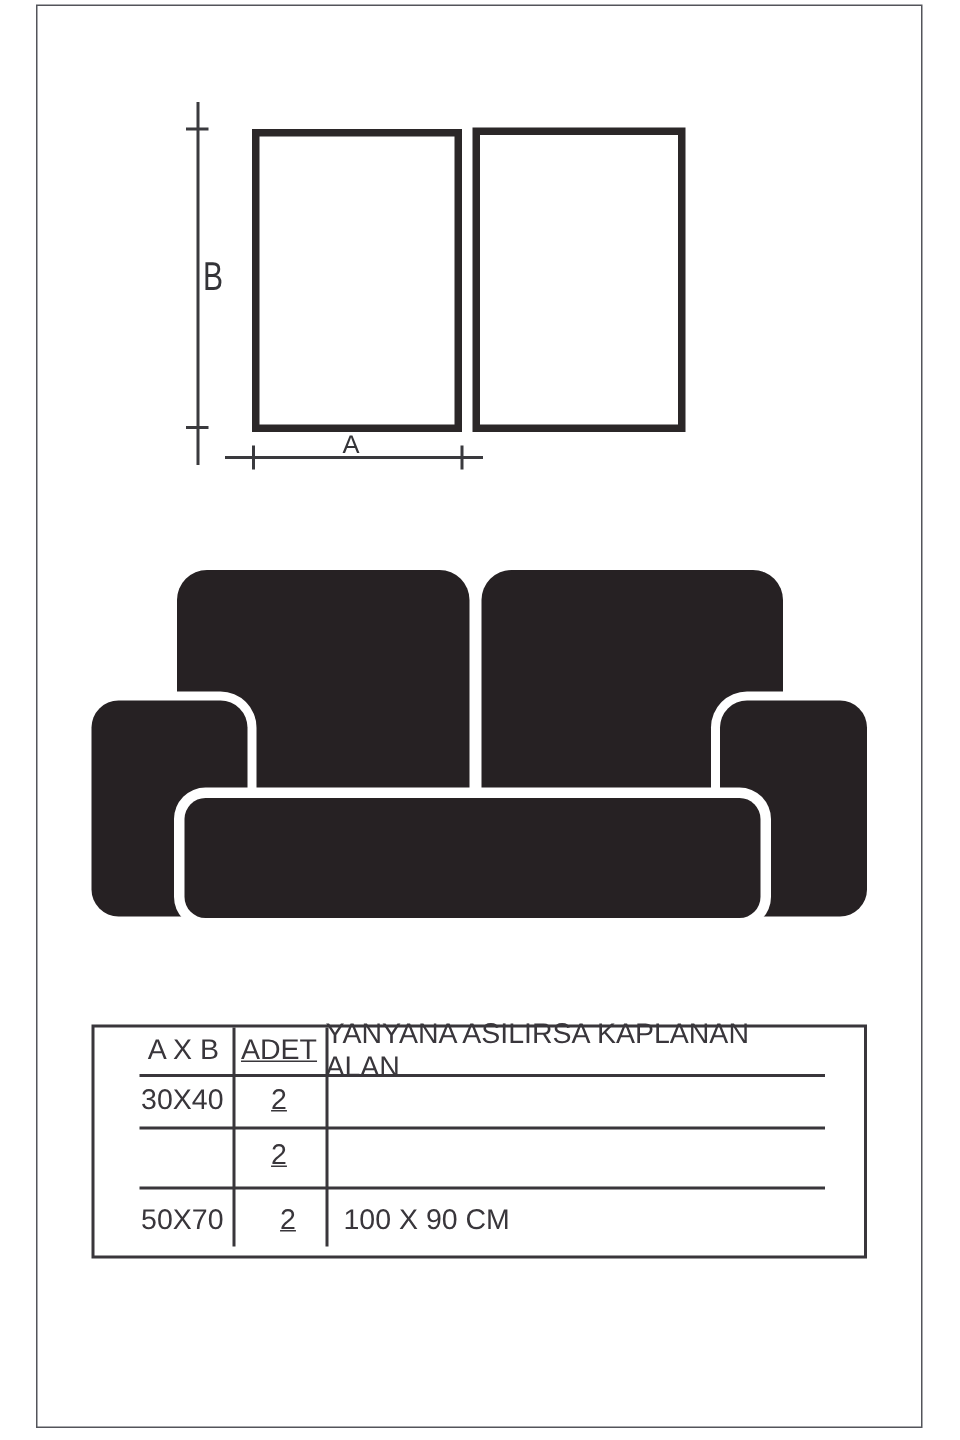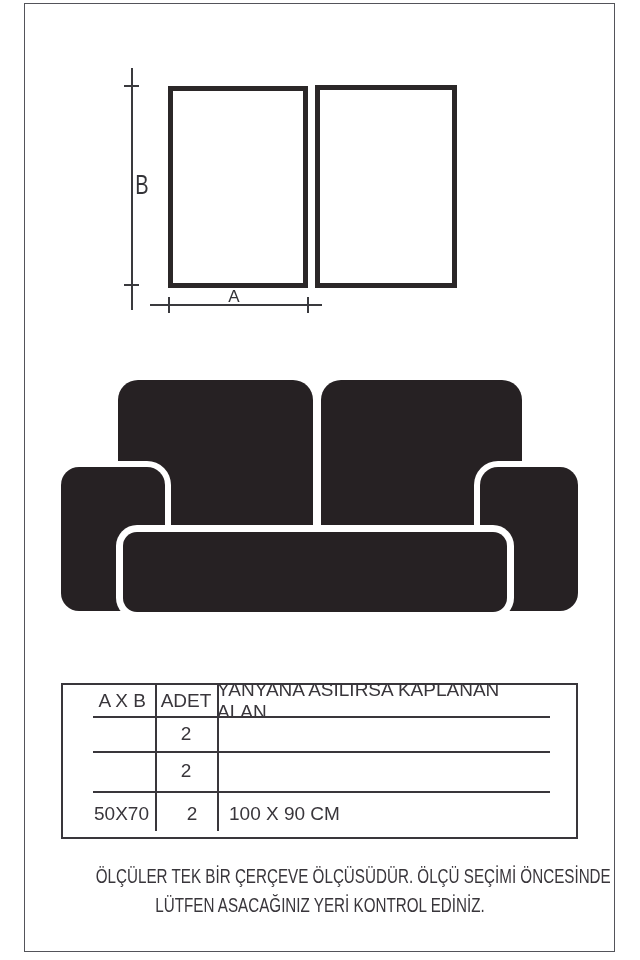--- a/index.html
+++ b/index.html
@@ -42,21 +42,21 @@
   .col-line{position:absolute;top:0;width:2px;height:146px;background:#39363b;}
   .col-line-1{left:92px;}
   .col-line-2{left:154px;}
   .row-line{position:absolute;left:30px;width:457px;height:2px;background:#39363b;}
   .row-line-1{top:31px;}
   .row-line-2{top:66px;}
   .row-line-3{top:106px;}
   .cell{position:absolute;display:flex;align-items:center;font-size:19px;color:#39363b;box-sizing:border-box;}
   .c1{left:0;width:92px;justify-content:flex-end;padding-right:6px;}
   .c1.hdr{padding-right:9px;}
-  .c2{left:92px;width:62px;justify-content:center;}
+  .c2{left:92px;width:62px;justify-content:center;text-decoration:underline;}
   .c3{left:154px;width:330px;justify-content:flex-start;padding-left:9px;}
   .c3.hdr{justify-content:center;padding-left:0;}
   .rh{height:31px;top:0;}
   .r1{top:31px;height:35px;}
   .r2{top:66px;height:40px;}
   .r3{top:106px;height:46px;padding-left:12px;}
 
   
   .caption{left:25px;top:862px;width:590px;text-align:center;}
   .caption-inner{transform:scale(0.76,1);transform-origin:50% 50%;font-size:20px;line-height:29px;
@@ -96,29 +96,24 @@
     <div class="col-line col-line-1"></div>
     <div class="col-line col-line-2"></div>
     <div class="row-line row-line-1"></div>
     <div class="row-line row-line-2"></div>
     <div class="row-line row-line-3"></div>
 
     <div class="cell c1 hdr rh">A X B</div>
     <div class="cell c2 rh">ADET</div>
     <div class="cell c3 hdr rh">YANYANA ASILIRSA KAPLANAN ALAN</div>
 
+    <div class="cell c1 r1">30X40</div>
     <div class="cell c2 r1">2</div>
 
     <div class="cell c2 r2">2</div>
 
     <div class="cell c1 r3">50X70</div>
     <div class="cell c2 r3">2</div>
     <div class="cell c3 r3">100 X 90 CM</div>
   </div>
 
-  <div class="abs caption">
-    <div class="caption-inner">
-      <div>ÖLÇÜLER TEK BİR ÇERÇEVE ÖLÇÜSÜDÜR. ÖLÇÜ SEÇİMİ ÖNCESİNDE</div>
-      <div>LÜTFEN ASACAĞINIZ YERİ KONTROL EDİNİZ.</div>
-    </div>
-  </div>
 
 </div>
 
 </body></html>

